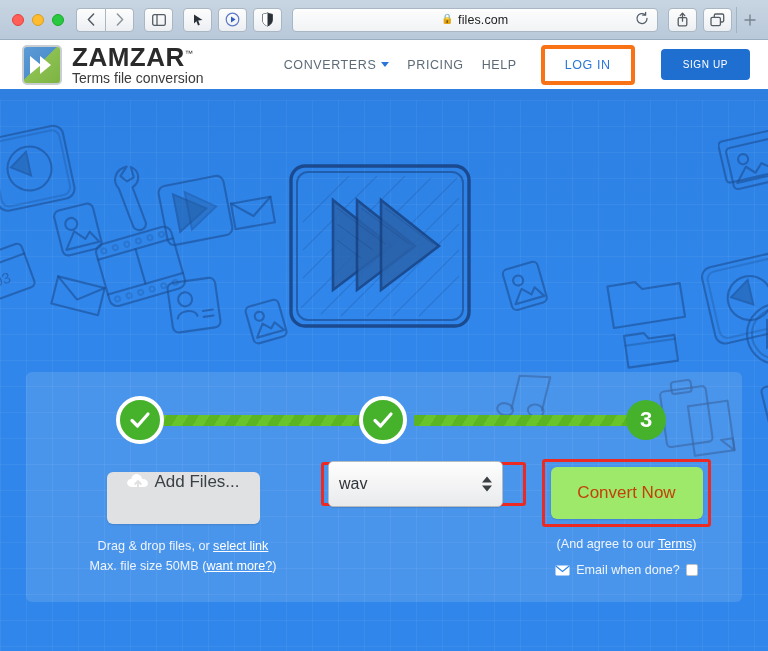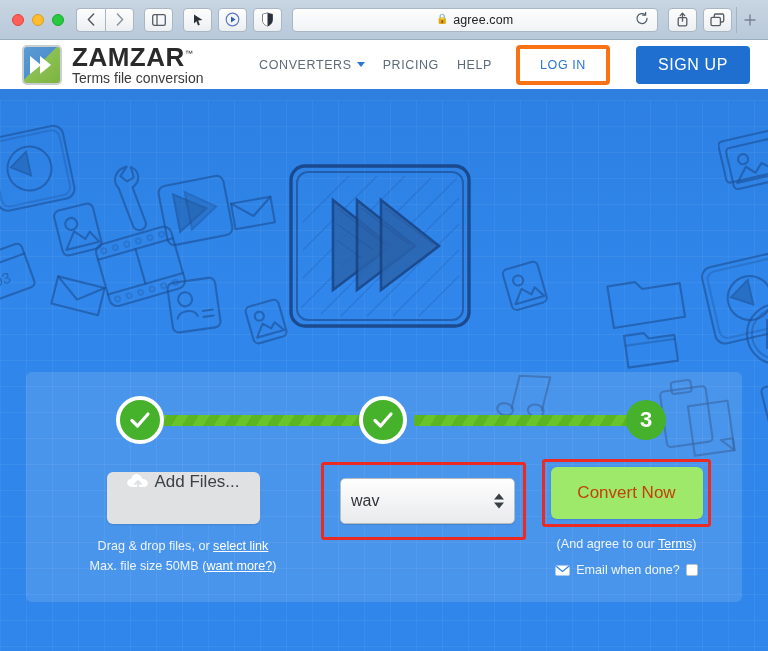--- a/index.html
+++ b/index.html
@@ -96,21 +96,21 @@
     width: 0; height: 0;
     border-left: 4px solid transparent; border-right: 4px solid transparent;
     border-top: 5px solid #2a76d8;
   }
   .btn-login {
     font-size: 12.5px; letter-spacing: .6px; color: #2a76d8;
     border: 4px solid #f97316; border-radius: 4px;
     padding: 9px 20px; background: #fff; margin-left: 6px;
   }
   .btn-signup {
-    font-size: 16px; letter-spacing: .6px; color: #fff;
+    font-size: 10px; letter-spacing: .6px; color: #fff;
     background: #1f6fd0; border-radius: 4px;
     padding: 10px 22px; margin-left: 8px;
   }
 
   
   .hero {
     position: absolute; left: 0; right: 0; top: 100px; bottom: 0;
     background: #3086ea;
     overflow: hidden;
   }
@@ -189,24 +189,24 @@
   }
   .cloud-icon svg { display: block; }
 
   .helptext {
     margin-top: 13px; font-size: 12.6px; color: #eef4fb; line-height: 1.55;
   }
   .helptext a { color: #ffffff; }
 
   .select-highlight {
     position: relative; margin: 8px auto 0;
-    width: 205px; height: 78px;
+    width: 205px; height: 44px;
     border: 3px solid #ea2a23; border-radius: 3px;
     display: flex; align-items: center; justify-content: flex-start;
-    padding-left: 16px;
+    padding-left: 4px;
   }
   .select-box {
     width: 175px; height: 46px;
     background: linear-gradient(#fefefe, #e9eaec);
     border: 1px solid #b6bbc0; border-radius: 5px;
     display: flex; align-items: center;
     padding: 0 10px;
     position: relative;
     box-shadow: 0 1px 1px rgba(0,0,0,.12);
   }
@@ -299,21 +299,21 @@
     <div class="tbtn">
       <svg width="13" height="15" viewBox="0 0 13 15">
         <path d="M6.5 1 C9 2.1 11.3 2.3 11.3 2.3 L11.3 8 C11.3 11.3 8.8 13.2 6.5 14
                  C4.2 13.2 1.7 11.3 1.7 8 L1.7 2.3 C1.7 2.3 4 2.1 6.5 1 Z" fill="#2b3138" stroke="#2b3138" stroke-width="1"></path>
         <path d="M6.5 1 C4 2.1 1.7 2.3 1.7 2.3 L1.7 8 C1.7 11.3 4.2 13.2 6.5 14 Z" fill="#ffffff"></path>
       </svg>
     </div>
 
     <div class="urlbar">
       <span class="lock">🔒</span>
-      <span class="urltext">agree.com</span>
+      <span class="urltext">files.com</span>
       <span class="reload">
         <svg width="14" height="14" viewBox="0 0 14 14">
           <path d="M12 7 A5 5 0 1 1 10.2 3.2" fill="none" stroke="#55606b" stroke-width="1.3" stroke-linecap="round"></path>
           <path d="M10.6 0.8 L10.6 3.7 L7.7 3.6" fill="none" stroke="#55606b" stroke-width="1.3" stroke-linecap="round" stroke-linejoin="round"></path>
         </svg>
       </span>
     </div>
 
     <div class="tbtn">
       <svg width="13" height="15" viewBox="0 0 13 15">

